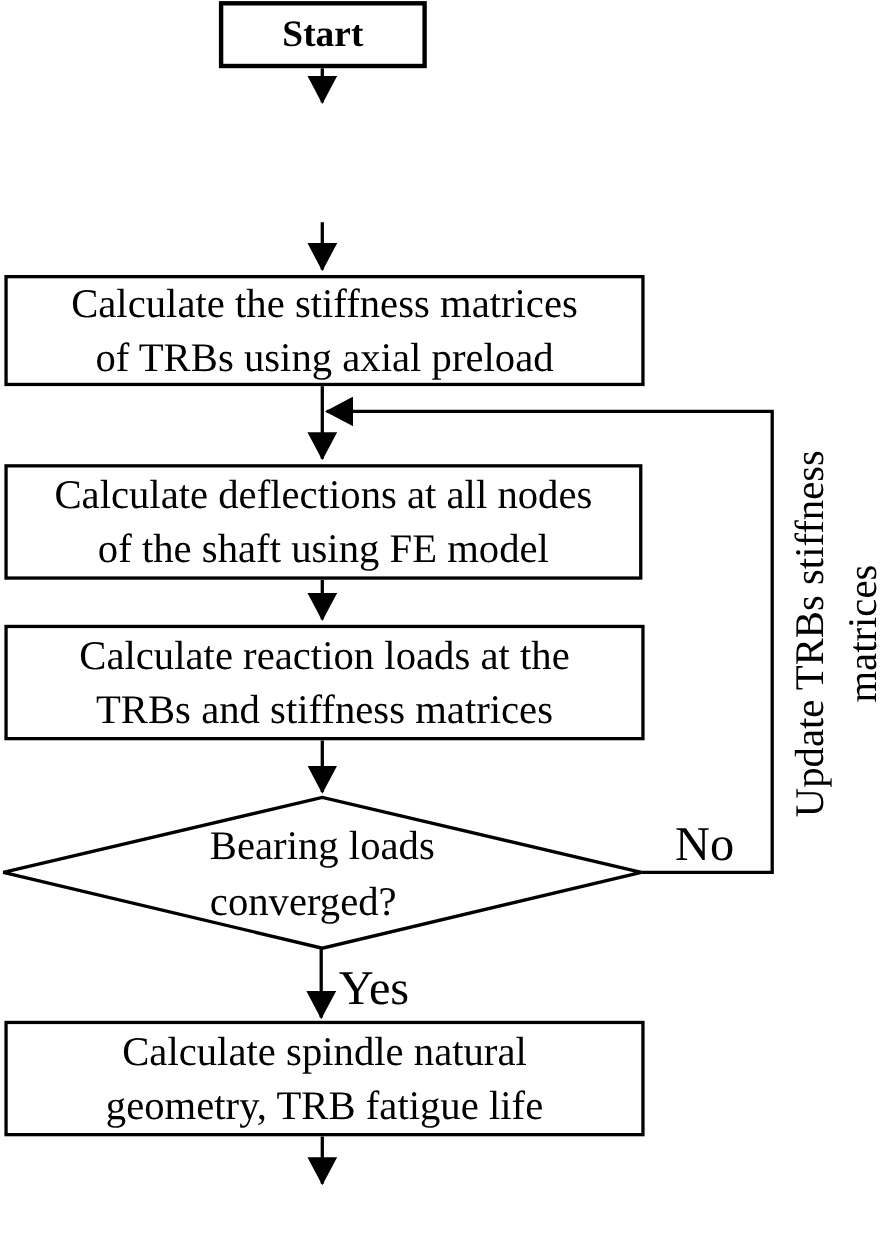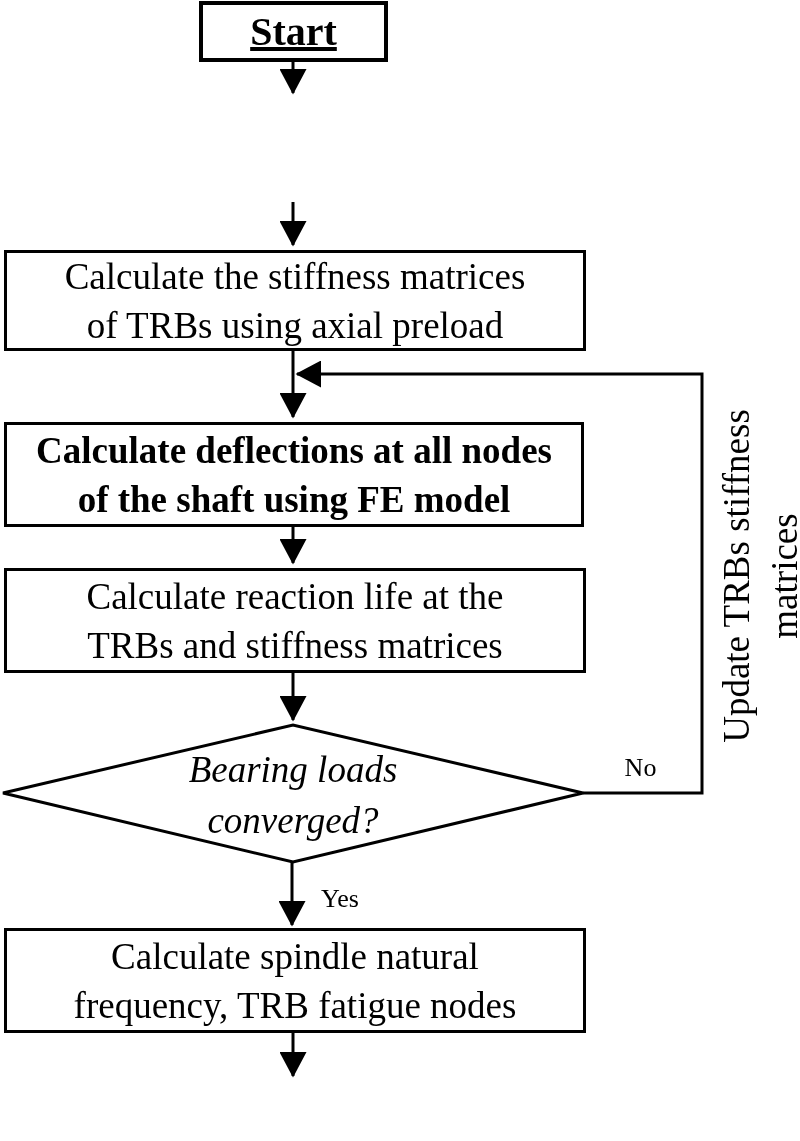--- a/index.html
+++ b/index.html
@@ -32,49 +32,46 @@
     align-items: center;
     justify-content: center;
     text-align: center;
     white-space: pre-line;
     font-size: 37px;
     line-height: 49px;
   }
   .terminal {
     border-width: 4px;
     font-weight: bold;
-    font-size: 40px;
+    font-size: 34px;
     line-height: 44px;
-    text-decoration: underline;
   }
   .node-start { left: 199px; top: 1px;    width: 189px; height: 61px; }
   .node-input { left: 4px;   top: 98px;   width: 582px; height: 104px; }
   .node-stiffness { left: 4px; top: 250px; width: 582px; height: 101px; }
-  .node-deflections { left: 4px; top: 422px; width: 580px; height: 105px; font-weight: bold; }
+  .node-deflections { left: 4px; top: 422px; width: 580px; height: 105px; }
   .node-reaction { left: 4px; top: 568px; width: 582px; height: 105px; }
   .node-output { left: 4px; top: 928px; width: 582px; height: 105px; }
   .node-end { left: 199px; top: 1079px; width: 189px; height: 60px; }
   .decision-label {
     position: absolute;
     left: 103px;
     top: 742px;
     width: 380px;
     height: 106px;
     display: flex;
     align-items: center;
     justify-content: center;
-    text-align: center;
     white-space: pre-line;
     font-size: 37px;
     line-height: 51px;
-    font-style: italic;
   }
   .edge-label {
     position: absolute;
-    font-size: 26px;
+    font-size: 44px;
     line-height: 42px;
     display: flex;
     align-items: center;
     justify-content: center;
   }
   .edge-label-yes { left: 305px; top: 866px; width: 70px; height: 44px; margin-top: 11px; }
   .edge-label-no  { left: 603px; top: 746px; width: 75px; height: 44px; }
   .edge-label-update {
     position: absolute;
     left: 551px;
@@ -115,28 +112,28 @@
 
   <div class="node terminal node-start">Start</div>
 
 
   <div class="node node-stiffness">Calculate the stiffness matrices
 of TRBs using axial preload</div>
 
   <div class="node node-deflections">Calculate deflections at all nodes
 of the shaft using FE model</div>
 
-  <div class="node node-reaction">Calculate reaction life at the
+  <div class="node node-reaction">Calculate reaction loads at the
 TRBs and stiffness matrices</div>
 
   <div class="decision-label">Bearing loads
 converged?</div>
 
   <div class="node node-output">Calculate spindle natural
-frequency, TRB fatigue nodes</div>
+geometry, TRB fatigue life</div>
 
 
   <div class="edge-label edge-label-yes">Yes</div>
 
   <div class="edge-label edge-label-no">No</div>
 
   <div class="edge-label-update">Update TRBs stiffness
 matrices</div>
 
 </div>

